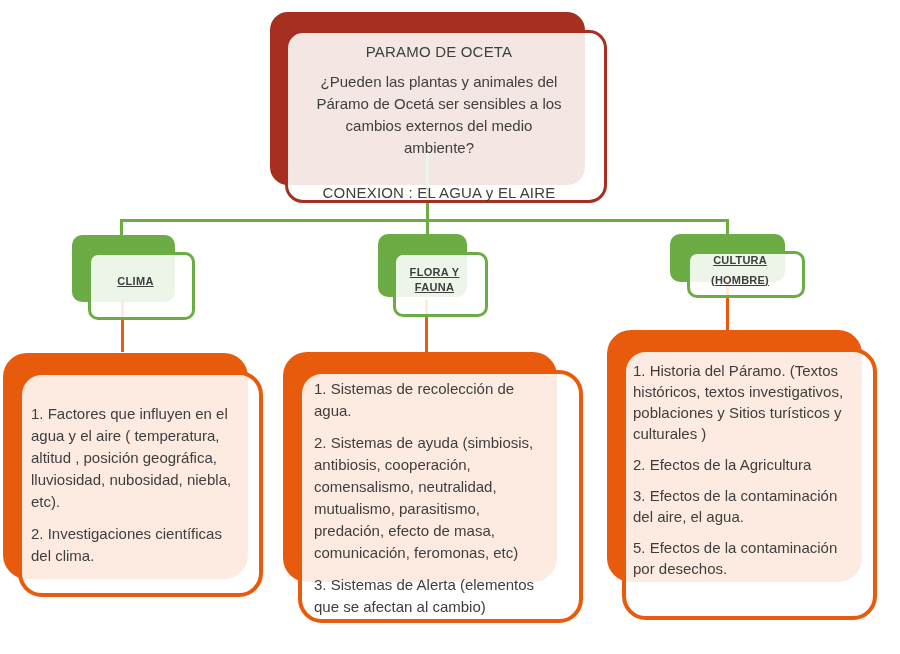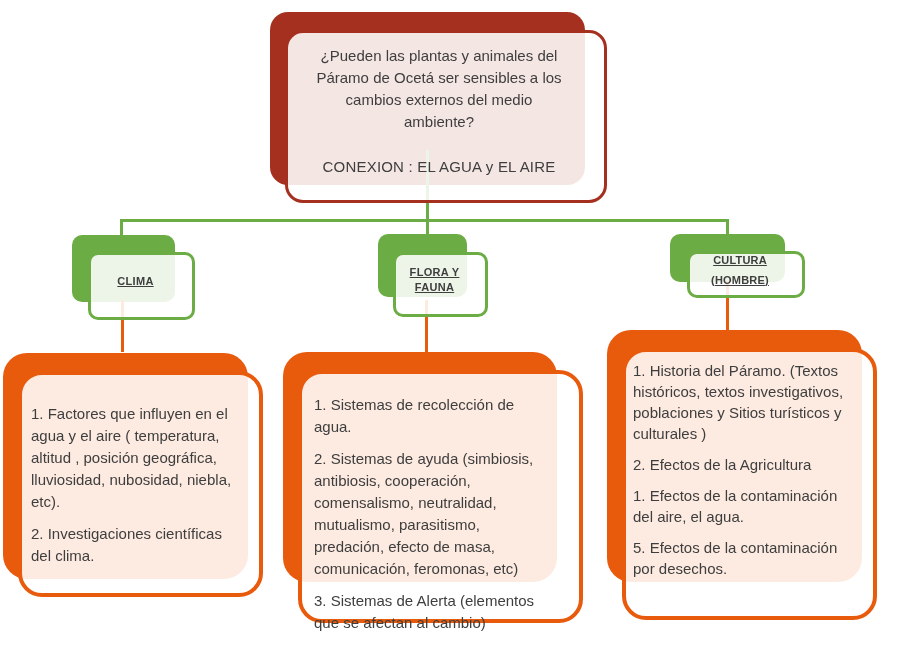--- a/index.html
+++ b/index.html
@@ -25,21 +25,21 @@
   .root-connection{margin-top:25px;letter-spacing:.2px;}
 
   .badge{position:absolute;left:2px;right:14px;top:2px;bottom:12px;
     display:flex;flex-direction:column;align-items:center;justify-content:center;
     font-weight:bold;font-size:11px;line-height:15px;text-align:center;letter-spacing:.3px;text-decoration:underline;}
   .badge.cultura{line-height:20px;letter-spacing:.2px;}
 
   .details{position:absolute;left:4px;right:18px;top:0;text-align:left;font-size:15px;}
   .details p{margin:0 0 10px;}
   .details-l{padding:28px 5px 0;line-height:22px;}
-  .details-m{padding:20px 8px 0;line-height:22px;}
+  .details-m{padding:4px 8px 0;line-height:22px;}
   .details-r{padding:8px 3px 0;line-height:21px;}
 </style>
 </head>
 <body>
 
 <div class="stage">
 
   <div class="back red" style="left:270px;top:12px;width:315px;height:173px"></div>
   <div class="back green" style="left:72px;top:235px;width:103px;height:67px"></div>
   <div class="back green" style="left:378px;top:234px;width:89px;height:63px"></div>
@@ -51,20 +51,21 @@
   <div class="line green" style="left:426px;top:150px;width:3px;height:85px"></div>
   <div class="line green" style="left:120px;top:219px;width:609px;height:3px"></div>
   <div class="line green" style="left:120px;top:219px;width:3px;height:17px"></div>
   <div class="line green" style="left:726px;top:219px;width:3px;height:16px"></div>
   <div class="line orange" style="left:121px;top:300px;width:3px;height:52px"></div>
   <div class="line orange" style="left:425px;top:300px;width:3px;height:52px"></div>
   <div class="line orange" style="left:726px;top:280px;width:3px;height:50px"></div>
 
   <div class="front red" style="left:285px;top:30px;width:322px;height:173px">
     <div class="root-content">
+      <div class="root-title">PARAMO DE OCETA</div>
       <div class="root-question">¿Pueden las plantas y animales del Páramo de Ocetá ser sensibles a los cambios externos del medio ambiente?</div>
       <div class="root-connection">CONEXION : EL AGUA y EL AIRE</div>
     </div>
   </div>
 
   <div class="front green" style="left:393px;top:252px;width:95px;height:65px">
     <div class="badge">FLORA Y FAUNA</div>
   </div>
 
   <div class="front green" style="left:88px;top:252px;width:107px;height:68px">
@@ -90,18 +91,18 @@
       <p>1. Sistemas de recolección  de agua.</p>
       <p>2. Sistemas de ayuda (simbiosis, antibiosis, cooperación, comensalismo, neutralidad, mutualismo, parasitismo, predación,  efecto de masa, comunicación, feromonas,  etc)</p>
       <p>3. Sistemas de Alerta (elementos que se afectan al cambio)</p>
     </div>
   </div>
 
   <div class="front orange" style="left:622px;top:348px;width:255px;height:272px">
     <div class="details details-r">
       <p>1. Historia del Páramo. (Textos históricos, textos investigativos, poblaciones y Sitios turísticos y culturales )</p>
       <p>2. Efectos  de la Agricultura</p>
-      <p>1. Efectos  de la contaminación  del aire, el agua.</p>
+      <p>3. Efectos  de la contaminación  del aire, el agua.</p>
       <p>5. Efectos  de la contaminación por desechos.</p>
     </div>
   </div>
 
 </div>
 
 </body></html>

